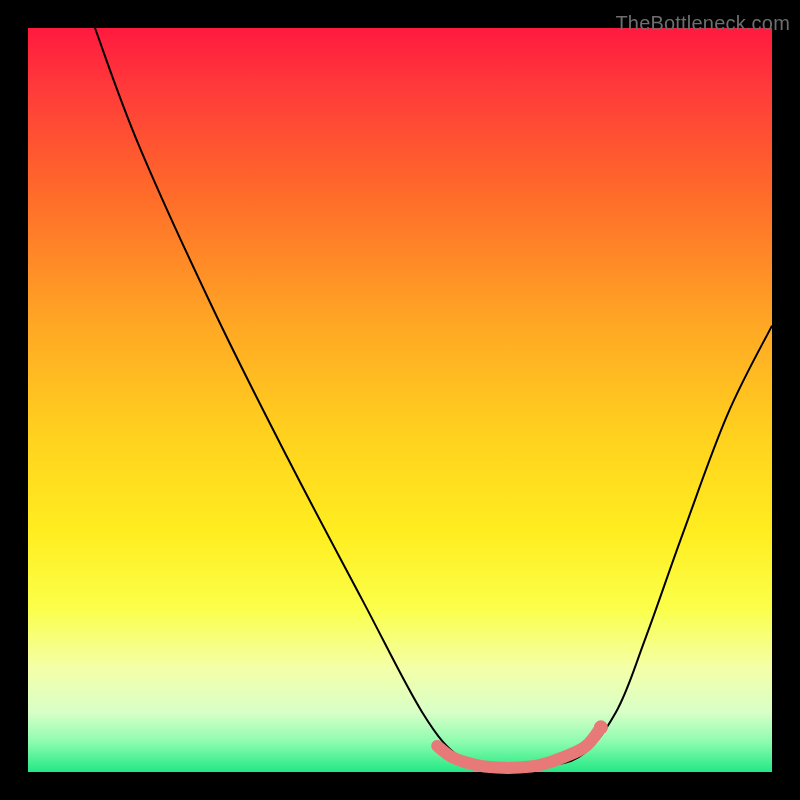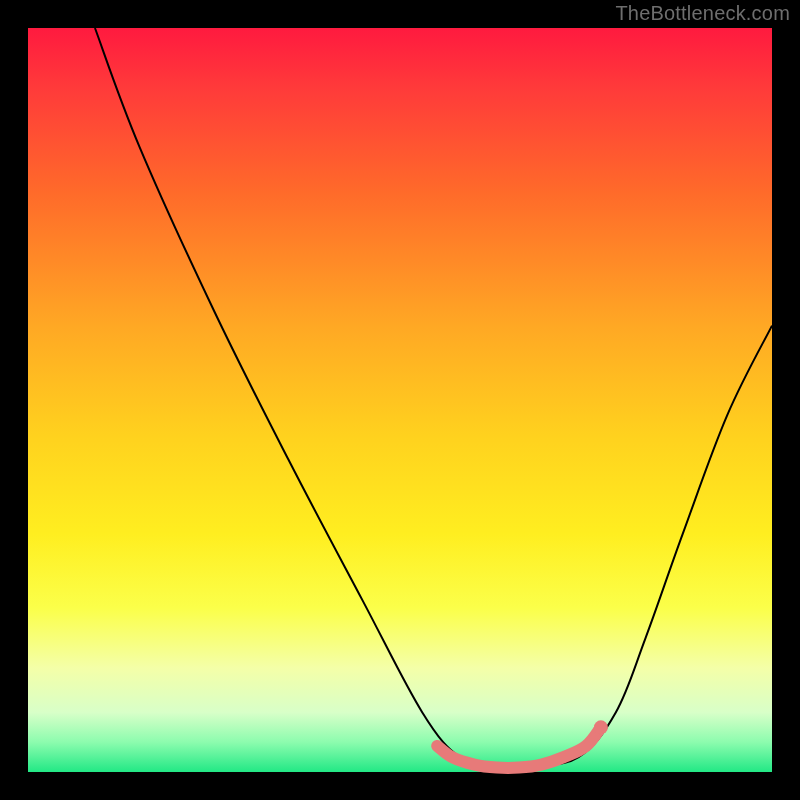--- a/index.html
+++ b/index.html
@@ -26,21 +26,21 @@
       #ffee20 68%,
       #fbff4a 78%,
       #f4ffa8 86%,
       #d8ffc8 92%,
       #8cfcae 96%,
       #22e885 100%
     );
   }
   .watermark {
     position: absolute;
-    top: 2px;
+    top: 12px;
     right: 10px;
     color: #6e6e6e;
     font-size: 20px;
     letter-spacing: 0.2px;
     z-index: 10;
   }
   svg.plot {
     position: absolute;
     left: 28px;
     top: 28px;

